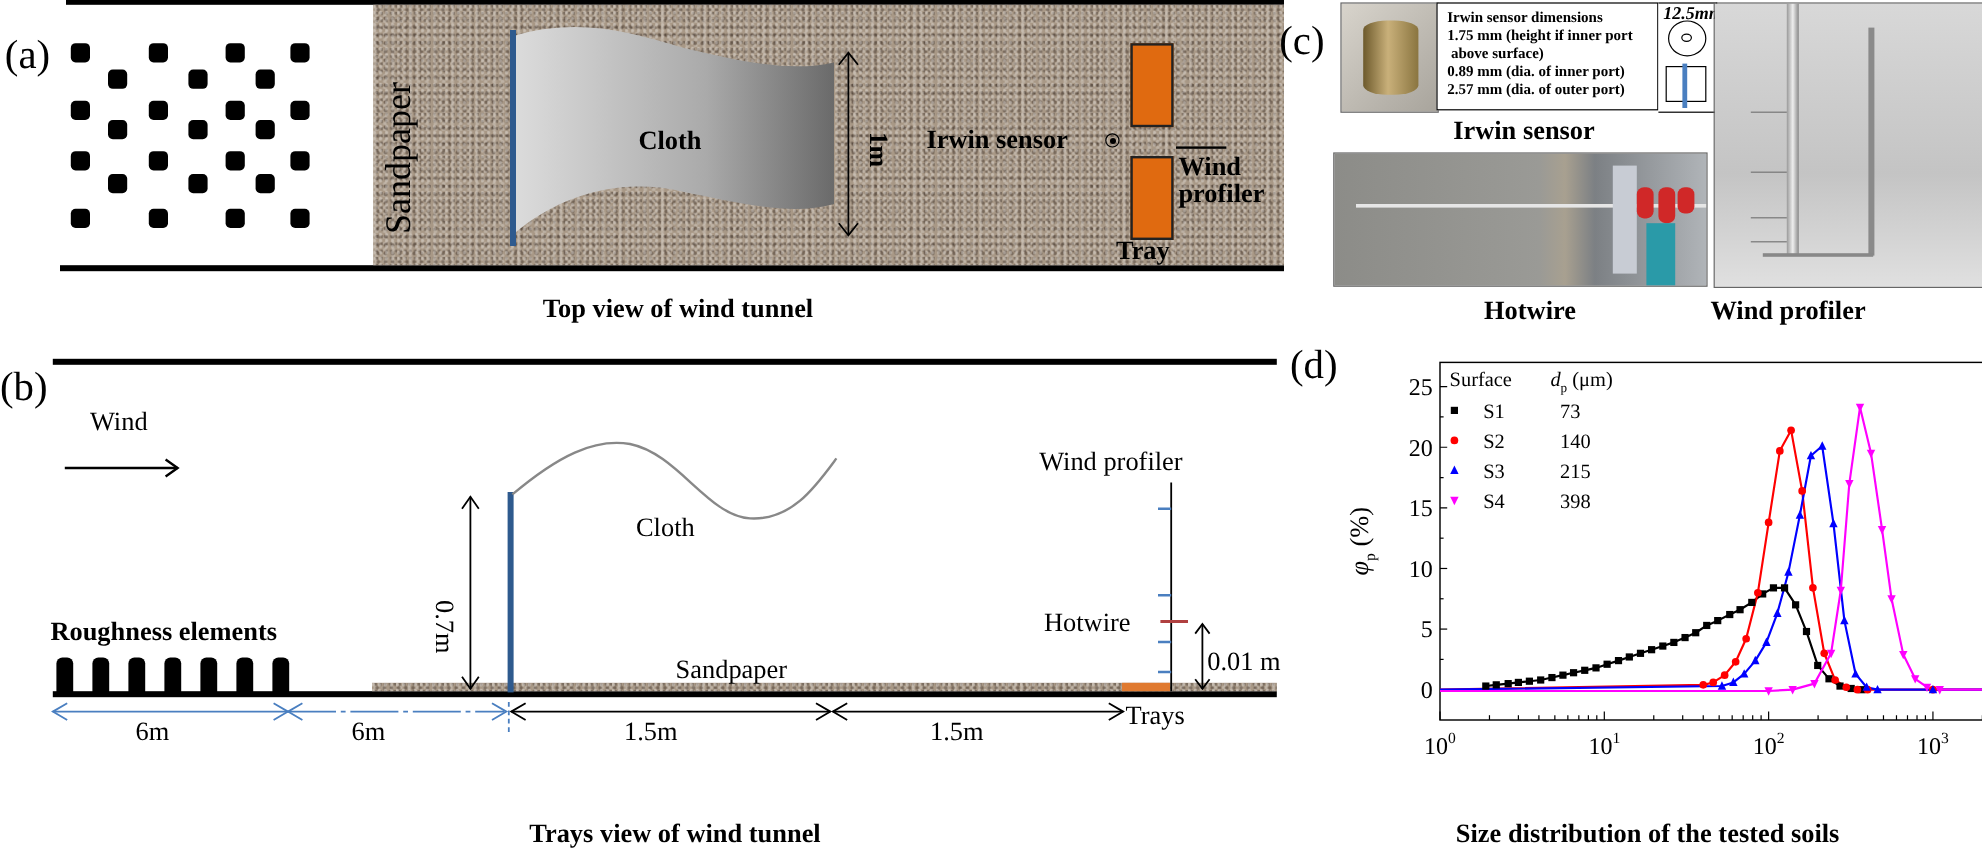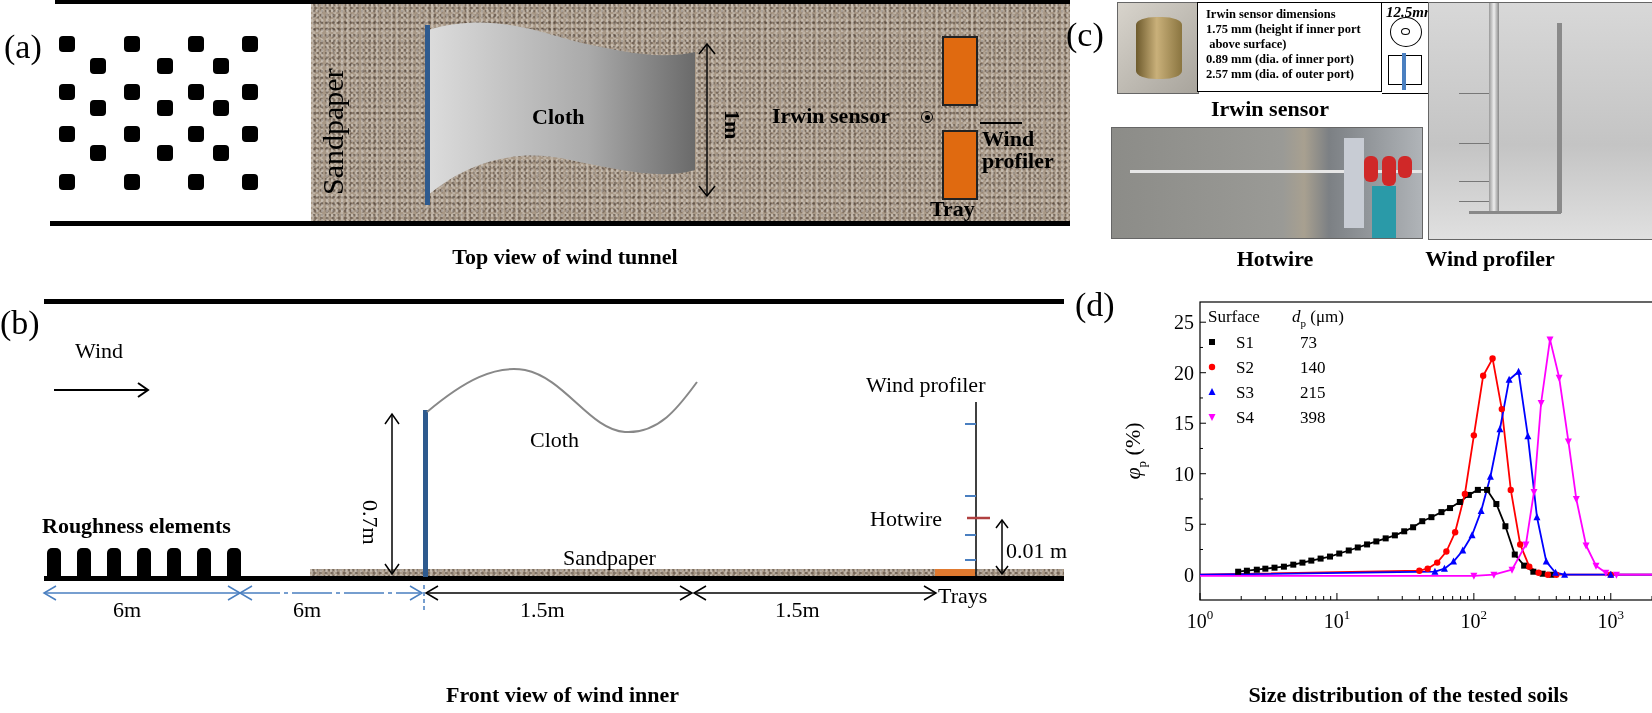--- a/index.html
+++ b/index.html
@@ -165,21 +165,21 @@
       <line x1="654" y1="10" x2="896" y2="10"></line>
       <polyline points="666,3 654,10 666,17"></polyline>
       <polyline points="884,3 896,10 884,17"></polyline>
     </g>
   </svg>
   <div class="abs txt" style="left:113px;top:597px;font-size:22px;">6m</div>
   <div class="abs txt" style="left:293px;top:597px;font-size:22px;">6m</div>
   <div class="abs txt" style="left:520px;top:597px;font-size:22px;">1.5m</div>
   <div class="abs txt" style="left:775px;top:597px;font-size:22px;">1.5m</div>
   <div class="abs txt" style="left:938px;top:583px;font-size:22px;">Trays</div>
-  <div class="abs caption" style="left:385px;top:682px;width:355px;">Front view of wind inner</div>
+  <div class="abs caption" style="left:385px;top:682px;width:355px;">Trays view of wind tunnel</div>
 </div>
 
 <div>
   <div class="abs panel-label" style="left:1066px;top:16px;">(c)</div>
 
   <div class="abs photo" style="left:1117px;top:2px;width:80px;height:90px;background:linear-gradient(135deg,#d8d4cc,#a8a49c);">
     <div style="position:absolute;left:18px;top:14px;width:46px;height:62px;border-radius:20px/8px;background:linear-gradient(90deg,#6d5a2c,#c9b07a 45%,#8a7540);"></div>
   </div>
   <div class="abs" style="left:1197px;top:2px;width:185px;height:90px;border:1px solid #000;background:#fff;font-weight:bold;font-size:12.5px;line-height:15px;padding:4px 0 0 8px;box-sizing:border-box;">
     <div>Irwin sensor dimensions</div>
@@ -377,14 +377,14 @@
         <text x="146" y="83" font-size="17">S2</text>
         <text x="210" y="83" font-size="17">140</text>
         <polygon points="122,98 118.5,105 125.5,105" fill="#0000ff"></polygon>
         <text x="146" y="108" font-size="17">S3</text>
         <text x="210" y="108" font-size="17">215</text>
         <polygon points="122,131 118.5,124 125.5,124" fill="#ff00ff"></polygon>
         <text x="146" y="133" font-size="17">S4</text>
         <text x="210" y="133" font-size="17">398</text>
       </g>
   </svg>
-  <div class="abs caption" style="left:1178px;top:682px;width:390px;text-align:right;">Size distribution of the tested soils</div>
+  <div class="abs caption" style="left:1178px;top:682px;width:390px;">Size distribution of the tested soils</div>
 </div>
 
 </body></html>

